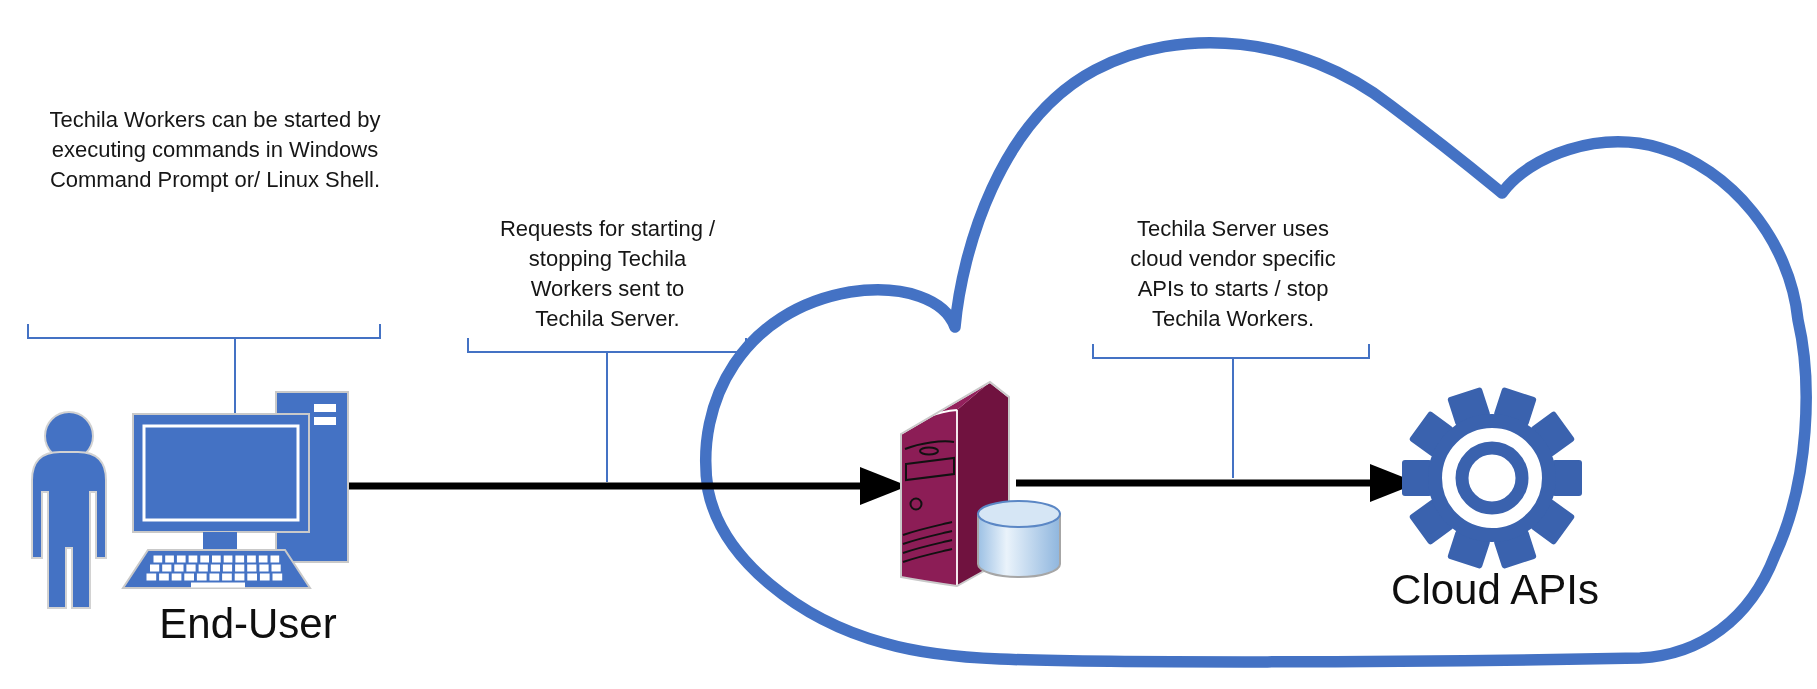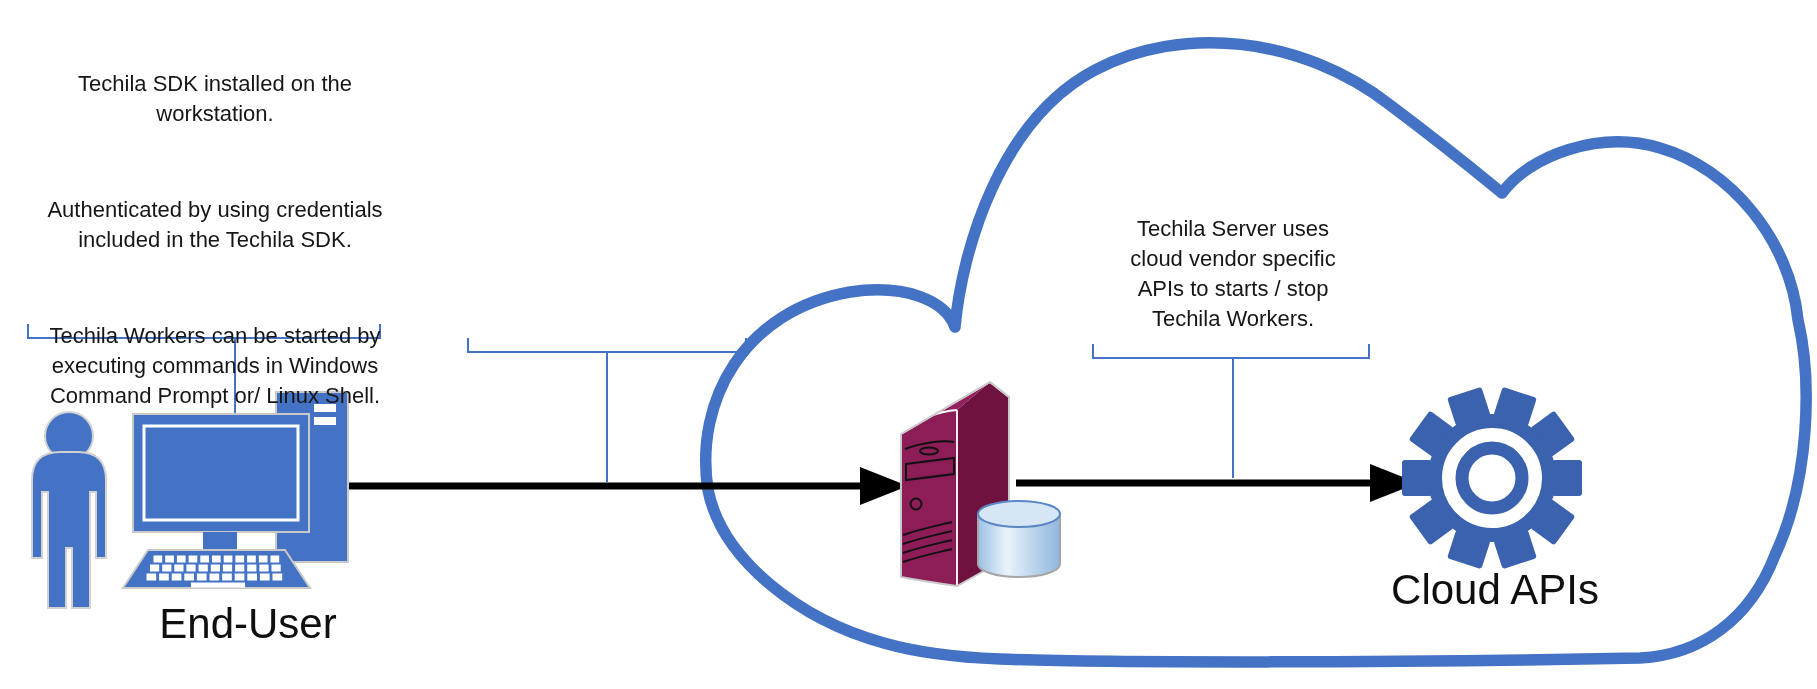--- a/index.html
+++ b/index.html
@@ -160,29 +160,29 @@
           <rect x="1474" y="388" width="36" height="30" rx="3" transform="rotate(270 1492 478)"></rect>
           <rect x="1474" y="388" width="36" height="30" rx="3" transform="rotate(306 1492 478)"></rect>
           <rect x="1474" y="388" width="36" height="30" rx="3" transform="rotate(342 1492 478)"></rect>
         </g>
       <circle cx="1492" cy="478" r="57" fill="#ffffff" stroke="#3A62AE" stroke-width="14"></circle>
       <circle cx="1492" cy="478" r="30" fill="#ffffff" stroke="#3A62AE" stroke-width="13"></circle>
     </g>
   </svg>
 
   <div class="note" style="left:10px; top:39px; width:410px;">
-    <p>Techila SDK installed on the
-workstation.</p>
-    <p style="margin-top:36px">Authenticated by using credentials
-included in the Techila SDK.</p>
     <p style="margin-top:36px">Techila Workers can be started by
 executing commands in Windows
 Command Prompt or/ Linux Shell.</p>
   </div>
 
+  <div class="note" style="left:455px; top:214px; width:305px;">Requests for starting /
+stopping Techila
+Workers sent to
+Techila Server.</div>
 
   <div class="note" style="left:1078px; top:214px; width:310px;">Techila Server uses
 cloud vendor specific
 APIs to starts / stop
 Techila Workers.</div>
 
   <div class="big-label" style="left:98px; top:600px; width:300px;">End-User</div>
 
 
   <div class="big-label" style="left:1345px; top:566px; width:300px;">Cloud APIs</div>

